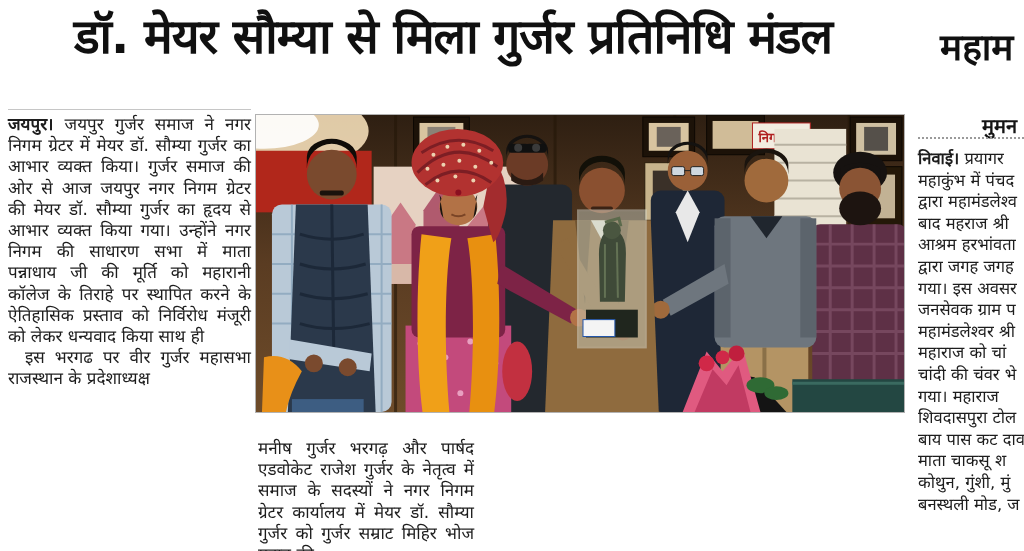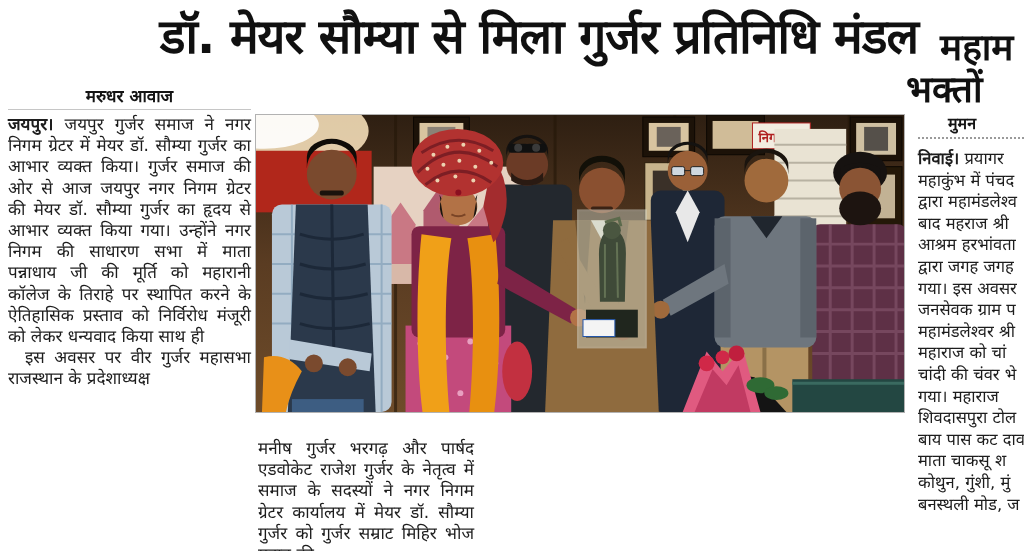--- a/index.html
+++ b/index.html
@@ -2,21 +2,21 @@
 <html><head>
 <meta charset="utf-8">
 <style>
   html,body{margin:0;padding:0;background:#e8e8e8;}
   .page{
     position:relative;width:1024px;height:551px;background:#ffffff;
     overflow:hidden;font-family:"DejaVu Sans","Liberation Sans",sans-serif;color:#1c1c1c;
   }
   
   .headline-main{
-    position:absolute;left:12px;top:4;width:906px;text-align:right;
+    position:absolute;left:0;top:4;width:906px;text-align:center;
     font-size:48px;line-height:72px;font-weight:bold;color:#101010;
     letter-spacing:-1px;white-space:nowrap;
   }
   
   .byline-left{
     position:absolute;left:8px;top:84px;width:243px;text-align:center;
     font-size:17px;font-weight:bold;color:#141414;
   }
   .rule-left{position:absolute;left:8px;top:109px;width:243px;height:1px;background:#c6c6c6;}
   .col-left{position:absolute;left:8px;top:114px;width:243px;}
@@ -30,38 +30,37 @@
     border:1px solid #b2b2b2;box-sizing:border-box;background:#4a3420;
   }
   .photo svg{position:absolute;left:0;top:0;width:100%;height:100%;}
   
   .col2{position:absolute;left:258px;top:438px;width:216px;}
   .col3{position:absolute;left:481px;top:419px;width:215px;}
   .col4{position:absolute;left:703px;top:419px;width:202px;}
   
   .r-headline1{position:absolute;left:940px;top:20px;font-size:37px;font-weight:bold;color:#101010;white-space:nowrap;}
   .r-headline2{position:absolute;left:906px;top:62px;font-size:37px;font-weight:bold;color:#101010;white-space:nowrap;}
-  .r-byline{position:absolute;left:948px;top:112px;font-size:16px;font-weight:bold;color:#141414;white-space:nowrap;}
+  .r-byline{position:absolute;left:982px;top:112px;font-size:20px;font-weight:bold;color:#141414;white-space:nowrap;}
   .r-rule{position:absolute;left:918px;top:137px;width:106px;border-top:2px dotted #9a9a9a;}
   .r-body{position:absolute;left:918px;top:148px;width:120px;}
   .r-body div{font-size:16.5px;line-height:21.6px;white-space:nowrap;color:#1d1d1d;}
 </style>
 </head>
 <body>
 
 <div class="page">
 
   <div class="headline-main">डॉ. मेयर सौम्या से मिला गुर्जर प्रतिनिधि मंडल</div>
 
-  <div class="byline-left">मरुधर आवाज</div>
   <div class="rule-left"></div>
 
   <div class="col-left bodytext">
     <p><span class="dateline">जयपुर।</span> <span>जयपुर गुर्जर समाज ने नगर निगम ग्रेटर में मेयर डॉ. सौम्या गुर्जर का आभार व्यक्त किया। गुर्जर समाज की ओर से आज जयपुर नगर निगम ग्रेटर की मेयर डॉ. सौम्या गुर्जर का हृदय से आभार व्यक्त किया गया। उन्होंने नगर निगम की साधारण सभा में माता पन्नाधाय जी की मूर्ति को महारानी कॉलेज के तिराहे पर स्थापित करने के ऐतिहासिक प्रस्ताव को निर्विरोध मंजूरी को लेकर धन्यवाद किया साथ ही</span></p>
-    <p class="indent">इस अवसर पर वीर गुर्जर महासभा राजस्थान के प्रदेशाध्यक्ष</p>
+    <p class="indent">इस भरगढ पर वीर गुर्जर महासभा राजस्थान के प्रदेशाध्यक्ष</p>
   </div>
 
   <div class="photo">
     <svg viewBox="0 0 650 299" preserveAspectRatio="none">
       <defs>
         <linearGradient id="wood" x1="0" y1="0" x2="0" y2="1">
           <stop offset="0" stop-color="#2e1f12"></stop>
             <stop offset="0.5" stop-color="#5a3c22"></stop>
             <stop offset="1" stop-color="#6e4c2a"></stop>
         </linearGradient>
@@ -301,21 +300,20 @@
         <ellipse cx="262" cy="258" rx="15" ry="30" fill="#c23040"></ellipse>
       </g>
     </svg>
   </div>
 
   <div class="col2 bodytext">
     <p>मनीष गुर्जर भरगढ़ और पार्षद एडवोकेट राजेश गुर्जर के नेतृत्व में समाज के सदस्यों ने नगर निगम ग्रेटर कार्यालय में मेयर डॉ. सौम्या गुर्जर को गुर्जर सम्राट मिहिर भोज महान की</p>
   </div>
 
   <div class="r-headline1">महाम</div>
-  <div class="r-headline2">भक्तों</div>
   <div class="r-byline">मुमन</div>
   <div class="r-rule"></div>
   <div class="r-body">
     <div><span class="dateline">निवाई।</span> <span>प्रयागर</span></div>
     <div>महाकुंभ में पंचद</div>
     <div>द्वारा महामंडलेश्व</div>
     <div>बाद महराज श्री</div>
     <div>आश्रम हरभांवता</div>
     <div>द्वारा जगह जगह</div>
     <div>गया। इस अवसर</div>

